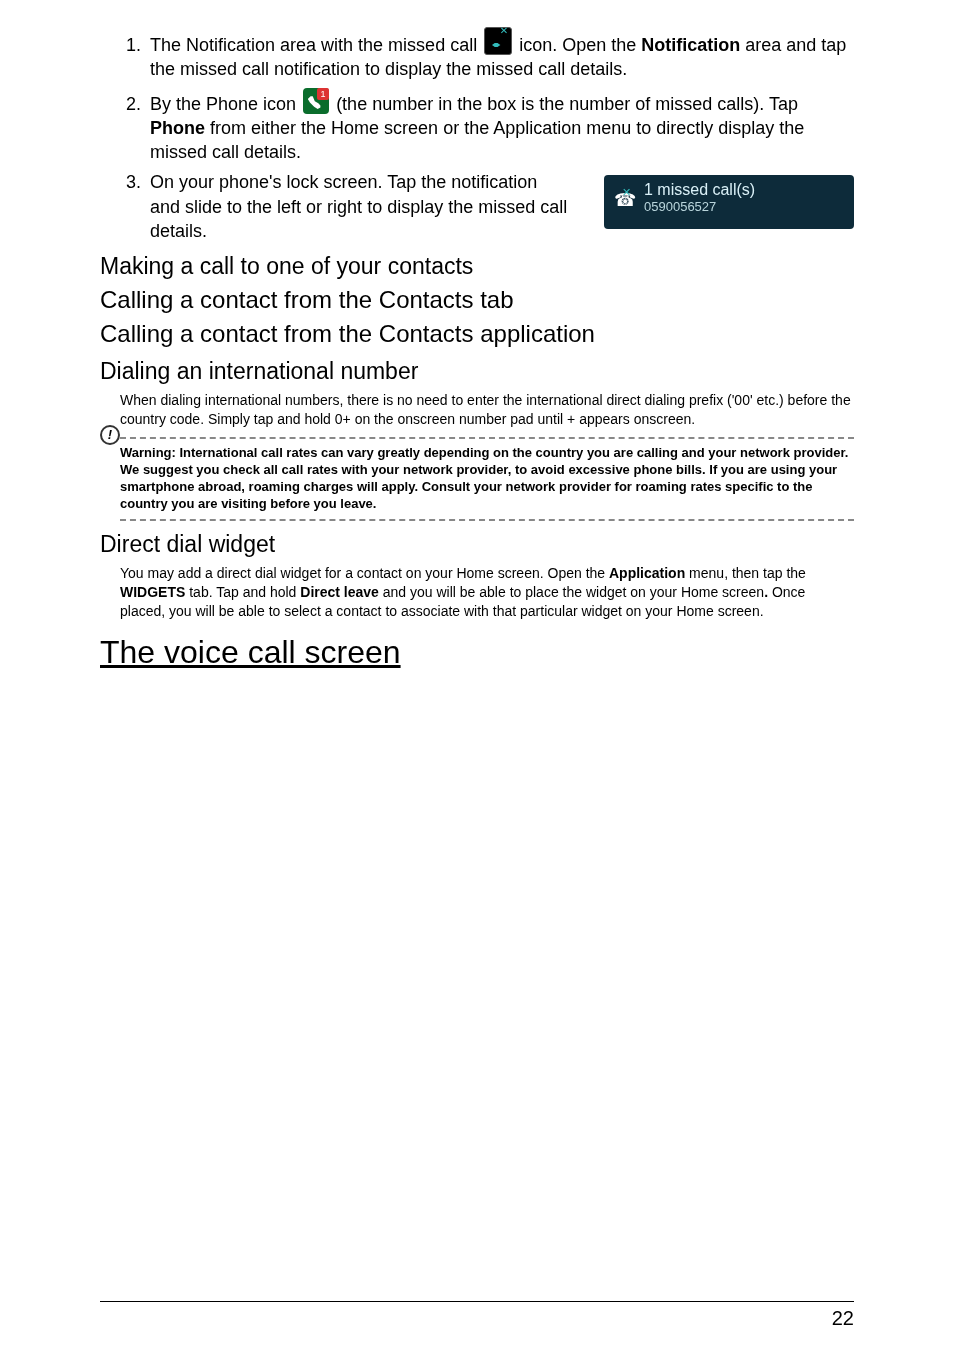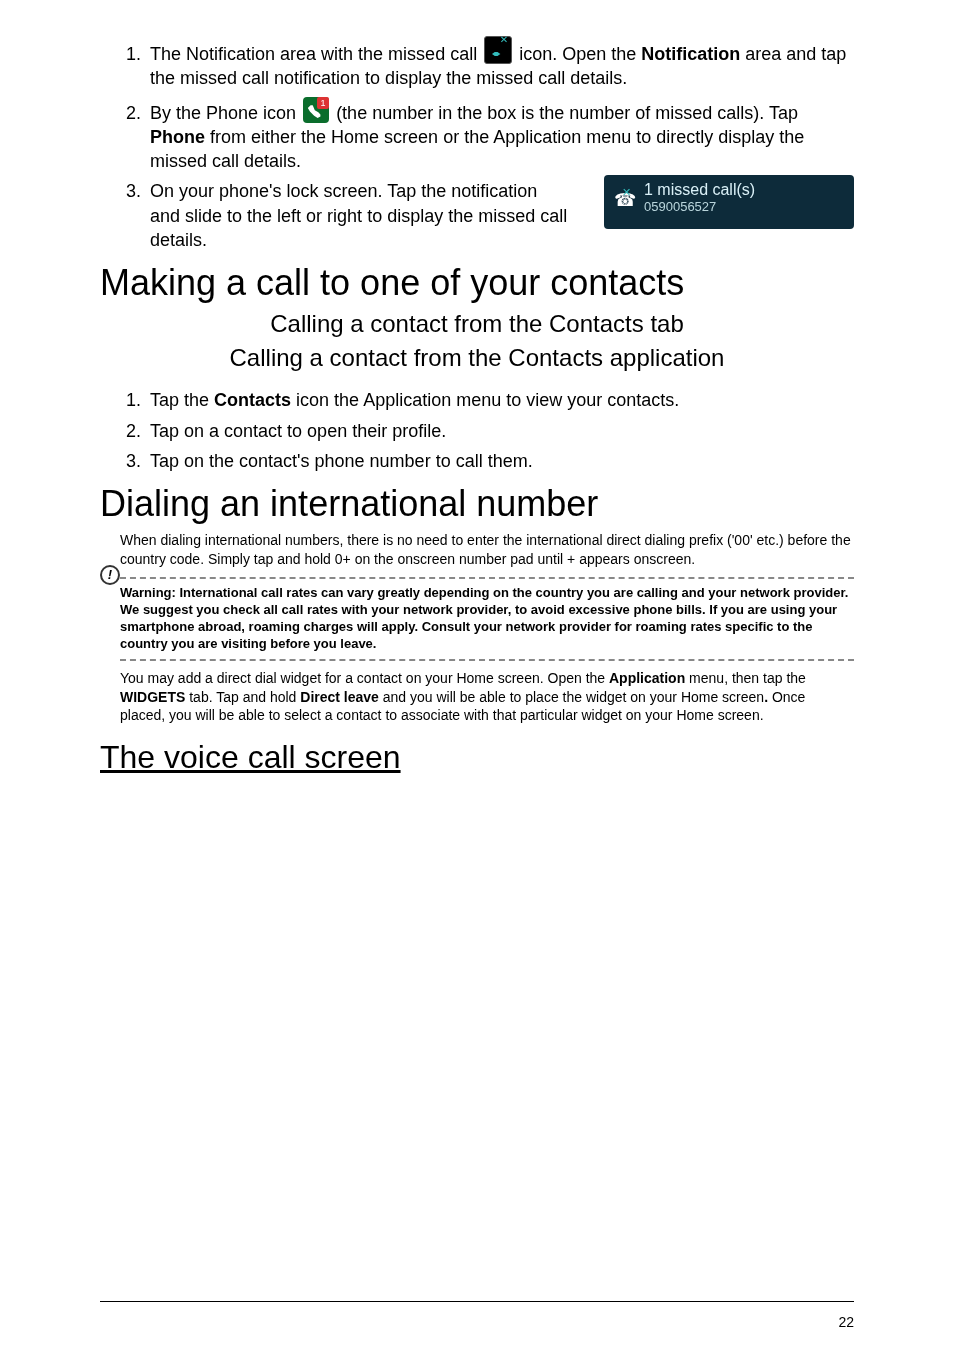--- a/index.html
+++ b/index.html
@@ -9,24 +9,24 @@
     color: #000;
     background: #fff;
   }
   .page {
     width: 954px;
     height: 1352px;
     position: relative;
     box-sizing: border-box;
     padding: 20px 100px 40px 100px;
   }
-  .ol1 { margin: 16px 0 10px 0; padding-left: 46px; }
+  .ol1 { margin: 7px 0 10px 0; padding-left: 46px; }
   .ol1 li { font-size: 18px; line-height: 1.35; margin-bottom: 6px; padding-left: 4px; }
-  .h2 { font-size: 36px; font-weight: normal; margin: 10px 0 6px 0; }
-  .h3 { font-size: 24px; font-weight: normal; margin: 6px 0 4px 0; text-align: center; }
+  .h2 { font-size: 23px; font-weight: normal; margin: 10px 0 6px 0; }
+  .h3 { font-size: 24px; font-weight: normal; margin: 6px 0 4px 0; }
   .h1 { font-size: 32px; font-weight: normal; margin: 14px 0 6px 0; text-decoration: underline; }
   .para { font-size: 14px; line-height: 1.35; margin: 4px 0 8px 20px; }
   .bold { font-weight: bold; }
   .inline-icon {
     display: inline-block;
     vertical-align: middle;
     margin: 0 2px;
   }
   .icon-missed-call-area {
     width: 26px; height: 26px;
@@ -144,21 +144,21 @@
   .li-wrap { position:relative; }
   .li3-text { max-width: 420px; }
   .footer-line {
     position:absolute;
     left:100px; right:100px; bottom:50px;
     border-top:1px solid #000;
   }
   .page-num {
     position:absolute;
     right:100px; bottom:22px;
-    font-size:14px;
+    font-size:20px;
   }
   .flow { }
 </style>
 </head>
 <body>
 <div class="page">
 
 <div class="flow">
 
 <ol class="ol1">
@@ -185,40 +185,32 @@
   <div class="notif-icon">☎<span class="x">✕</span></div>
   <div class="notif-l1">1 missed call(s)</div>
   <div class="notif-l2">0590056527</div>
 </div>
 
 <div class="h2">Making a call to one of your contacts</div>
 
 <div class="h3">Calling a contact from the Contacts tab</div>
 
 <div class="h3">Calling a contact from the Contacts application</div>
-<ol class="ol1">
-  <li>
-    <span>Tap the </span>
-    <span class="bold">Contacts</span>
-    <span> icon the Application menu to view your contacts.</span>
-  </li>
-  <li>Tap on a contact to open their profile.</li>
-  <li>Tap on the contact's phone number to call them.</li>
-</ol>
 
 <div class="h2">Dialing an international number</div>
 <div class="para">When dialing international numbers, there is no need to enter the international direct dialing prefix ('00' etc.) before the country code. Simply tap and hold 0+ on the onscreen number pad until + appears onscreen.</div>
 
 <div class="warnblock">
   <div class="warn-icon">!</div>
   <hr class="divider-top">
   <div class="warn-text">Warning: International call rates can vary greatly depending on the country you are calling and your network provider. We suggest you check all call rates with your network provider, to avoid excessive phone bills. If you are using your smartphone abroad, roaming charges will apply. Consult your network provider for roaming rates specific to the country you are visiting before you leave.</div>
   <hr class="divider-bot">
 </div>
 
+<div class="h2">Direct dial widget</div>
 <div class="para">
   <span>You may add a direct dial widget for a contact on your Home screen. Open the </span>
   <span class="bold">Application</span>
   <span> menu, then tap the </span>
   <span class="bold">WIDGETS</span>
   <span> tab. Tap and hold </span>
   <span class="bold">Direct leave</span>
   <span> and you will be able to place the widget on your Home screen</span><span class="bold">.</span>
   <span> Once placed, you will be able to select a contact to associate with that particular widget on your Home screen.</span>
 </div>

